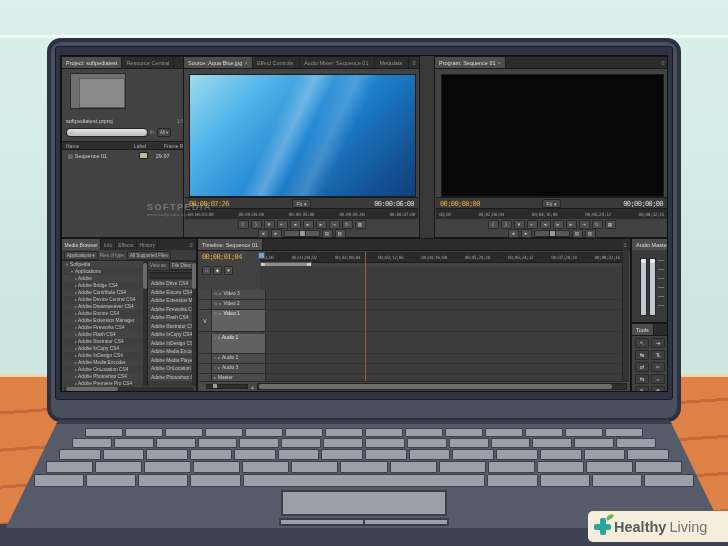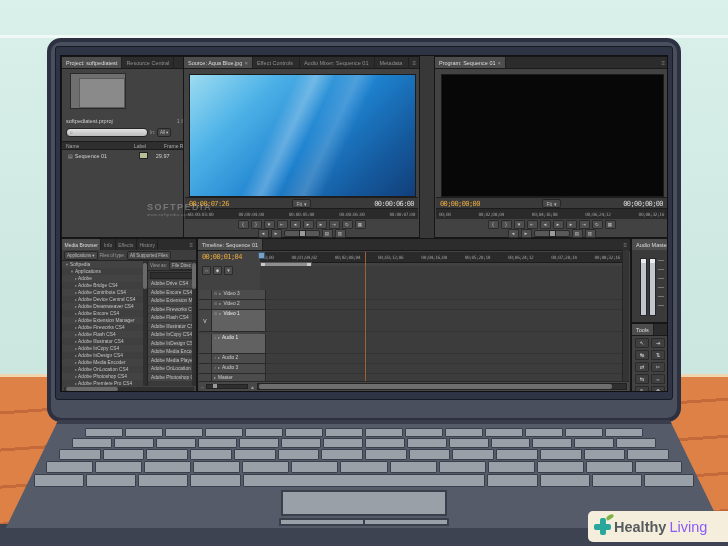--- a/index.html
+++ b/index.html
@@ -139,21 +139,21 @@
   .watermark .sub{font-size:4px;letter-spacing:.5px;font-weight:normal;margin-top:1px;}
 
   
   .logo{left:588px;top:511px;width:140px;height:31px;background:#f5eedd;border-radius:5px 0 0 5px;
     display:flex;align-items:center;gap:3px;padding-left:6px;}
   .cross{position:relative;width:17px;height:17px;}
   .cross .v{position:absolute;left:5.5px;top:0;width:6px;height:17px;background:#2aa79b;border-radius:2px;}
   .cross .h{position:absolute;left:0;top:5.5px;width:17px;height:6px;background:#2aa79b;border-radius:2px;}
   .cross .leaf{position:absolute;right:-3px;top:-3px;width:8px;height:4px;background:#7cb342;border-radius:50% 50% 50% 0;transform:rotate(-30deg);}
   .logo .w1{font-size:14.5px;font-weight:bold;color:#565b5e;}
-  .logo .w2{font-size:14.5px;color:#8b5cf6;}
+  .logo .w2{font-size:14.5px;color:#737373;}
 </style>
 </head>
 <body>
 
 <div class="stage">
 
   <div class="abs wall-line"></div>
   <div class="abs desk"></div>
   <div class="abs bottom-band"></div>
 

